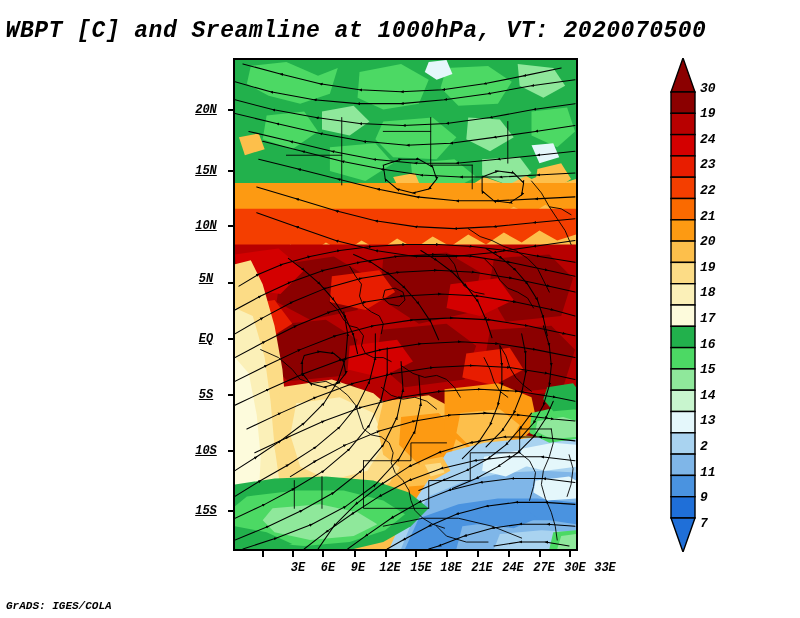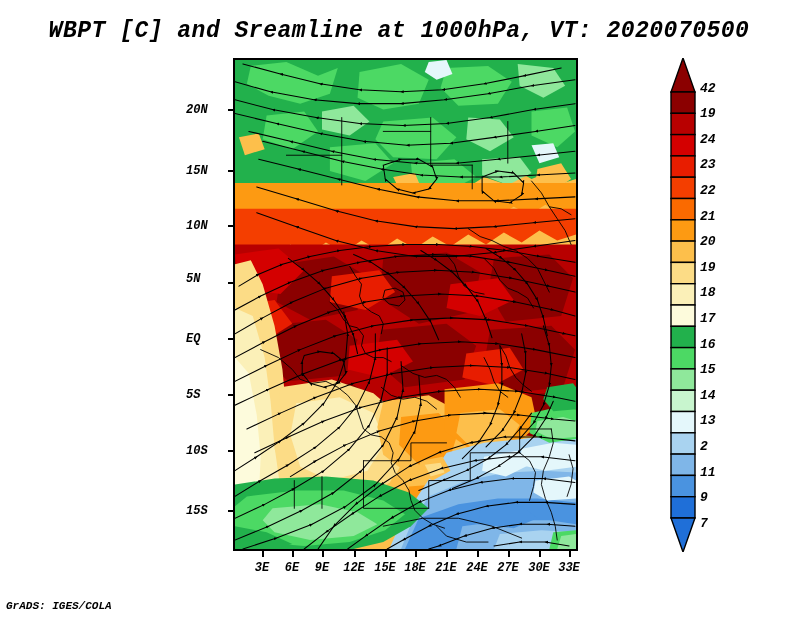--- a/index.html
+++ b/index.html
@@ -22,21 +22,20 @@
     top: 18px;
     width: 712px;
     text-align: center;
     font-family: "Liberation Mono", "DejaVu Sans Mono", monospace;
     font-style: italic;
     font-weight: 700;
     font-size: 23px;
     letter-spacing: 0.5px;
     color: #000000;
     white-space: nowrap;
-    padding-left: 43px;
   }
 
   
   #credit {
     position: absolute;
     left: 6px;
     top: 600px;
     font-family: "Liberation Mono", "DejaVu Sans Mono", monospace;
     font-style: italic;
     font-weight: 700;
@@ -62,22 +61,22 @@
   
   .axis-label {
     position: absolute;
     font-family: "Liberation Mono", "DejaVu Sans Mono", monospace;
     font-style: italic;
     font-weight: 700;
     font-size: 12px;
     color: #000000;
     white-space: nowrap;
   }
-  .ylabel { text-align: left; transform: translateY(-50%); }
-  .xlabel { transform: translateX(-50%); }
+  .ylabel { text-align: center; transform: translateY(-50%); text-decoration: underline; }
+  .xlabel { transform: translateX(-50%); margin-left: 36px; }
 
   .tick {
     position: absolute;
     background: #000000;
   }
   .ytick { width: 6px; height: 2px; left: 228px; transform: translateY(-1px); }
   .xtick { width: 2px; height: 6px; top: 551px; }
 
   
   #colorbar {
@@ -403,21 +402,21 @@
       <rect x="1" y="374.8" width="24" height="21.3" fill="#A9D3F0"></rect>
       <rect x="1" y="396.1" width="24" height="21.3" fill="#7FB6E8"></rect>
       <rect x="1" y="417.4" width="24" height="21.3" fill="#4A93E0"></rect>
       <rect x="1" y="438.7" width="24" height="21.3" fill="#1F6FD8"></rect>
     </g>
 
     <polygon points="1,460 25,460 13,494" fill="#1F6FD8" stroke="#000" stroke-width="1.4"></polygon>
   </svg>
 </div>
 
-<div class="cbar-label" style="top:88px">42</div>
+<div class="cbar-label" style="top:88px">30</div>
 <div class="cbar-label" style="top:113px">19</div>
 <div class="cbar-label" style="top:139px">24</div>
 <div class="cbar-label" style="top:164px">23</div>
 <div class="cbar-label" style="top:190px">22</div>
 <div class="cbar-label" style="top:216px">21</div>
 <div class="cbar-label" style="top:241px">20</div>
 <div class="cbar-label" style="top:267px">19</div>
 <div class="cbar-label" style="top:292px">18</div>
 <div class="cbar-label" style="top:318px">17</div>
 <div class="cbar-label" style="top:344px">16</div>

